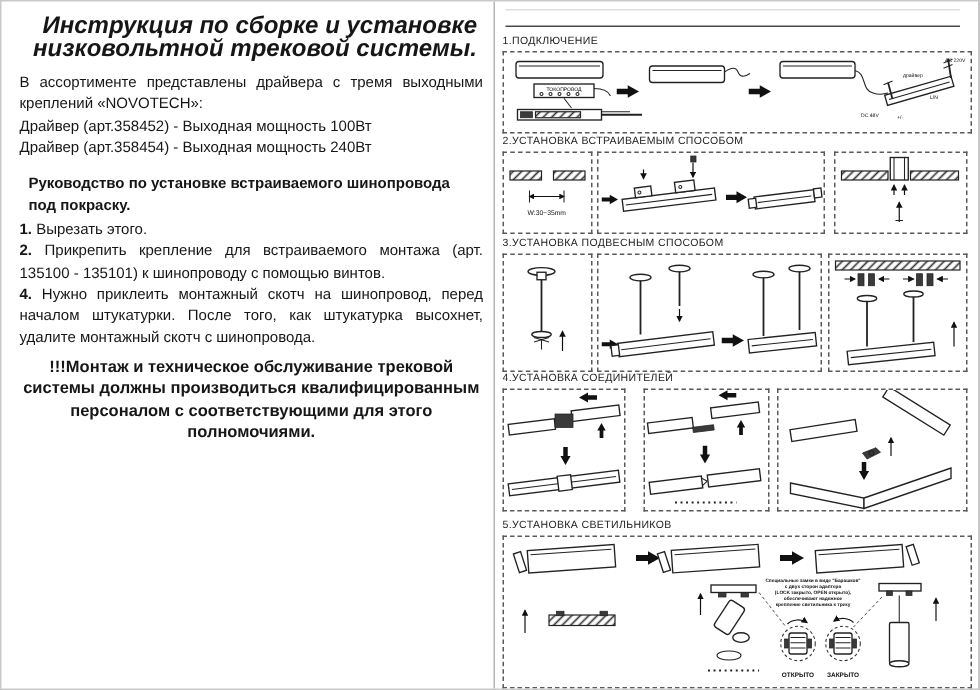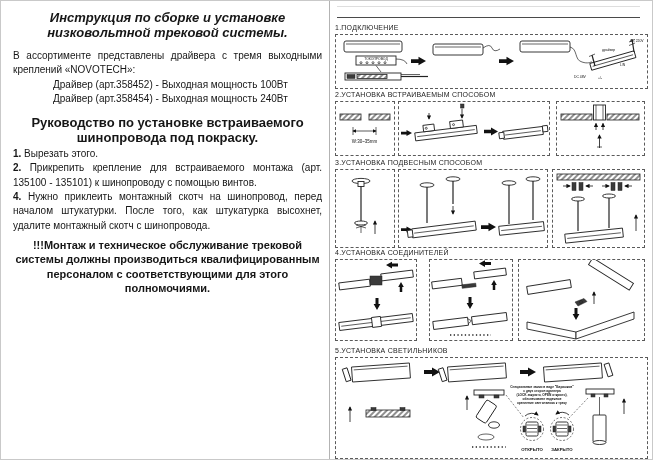--- a/index.html
+++ b/index.html
@@ -5,26 +5,26 @@
   * { margin:0; padding:0; box-sizing:border-box; }
   html,body { background:#9a9a9a; }
   body { font-family:"Liberation Sans", sans-serif; }
   .page {
     position:relative; width:653px; height:460px;
     background:#ffffff; border:1px solid #c9c9c9; overflow:hidden;
     color:#161616;
   }
   
   .left-col { position:absolute; left:0; top:0; width:328px; height:460px; padding:7px 7px 0 12px; }
-  .doc-title { font-size:13px; font-weight:bold; font-style:italic; text-align:center; line-height:15px; margin:2px 4px 9px 4px; }
+  .doc-title { font-size:16px; font-weight:bold; font-style:italic; text-align:right; line-height:15px; margin:2px 4px 9px 4px; }
   p.body { font-size:10px; line-height:14.3px; text-align:justify; }
   .bi { font-weight:bold; font-style:italic; }
   .b  { font-weight:bold; }
-  .driver-line { text-align:left;margin-left:40px; }
-  .guide-title { font-size:13px; font-weight:bold; text-align:center; line-height:14.5px; margin:10px 6px 2px 6px; }
+  .driver-line { text-align:left; }
+  .guide-title { font-size:10px; font-weight:bold; text-align:left; line-height:14.5px; margin:10px 6px 2px 6px; }
   .warning { font-size:11px; font-weight:bold; text-align:center; line-height:14.5px; margin:5px 2px 0 2px; }
   
   .divider { position:absolute; left:328px; top:0; width:1px; height:460px; background:#b3b3b3; }
   
   .right-col { position:absolute; left:330px; top:0; width:323px; height:460px; }
   .topline1 { position:absolute; left:6px; top:5px; width:303px; border-top:1px solid #dedede; }
   .topline2 { position:absolute; left:6px; top:16px; width:303px; border-top:1.4px solid #4a4a4a; }
   .sec-h { position:absolute; left:4px; font-size:7px; font-weight:normal; letter-spacing:.25px; color:#222; white-space:nowrap; }
   .dbox { position:absolute; border:1px dashed #5a5a5a; background:#fff; }
   .dbox svg { display:block; }

